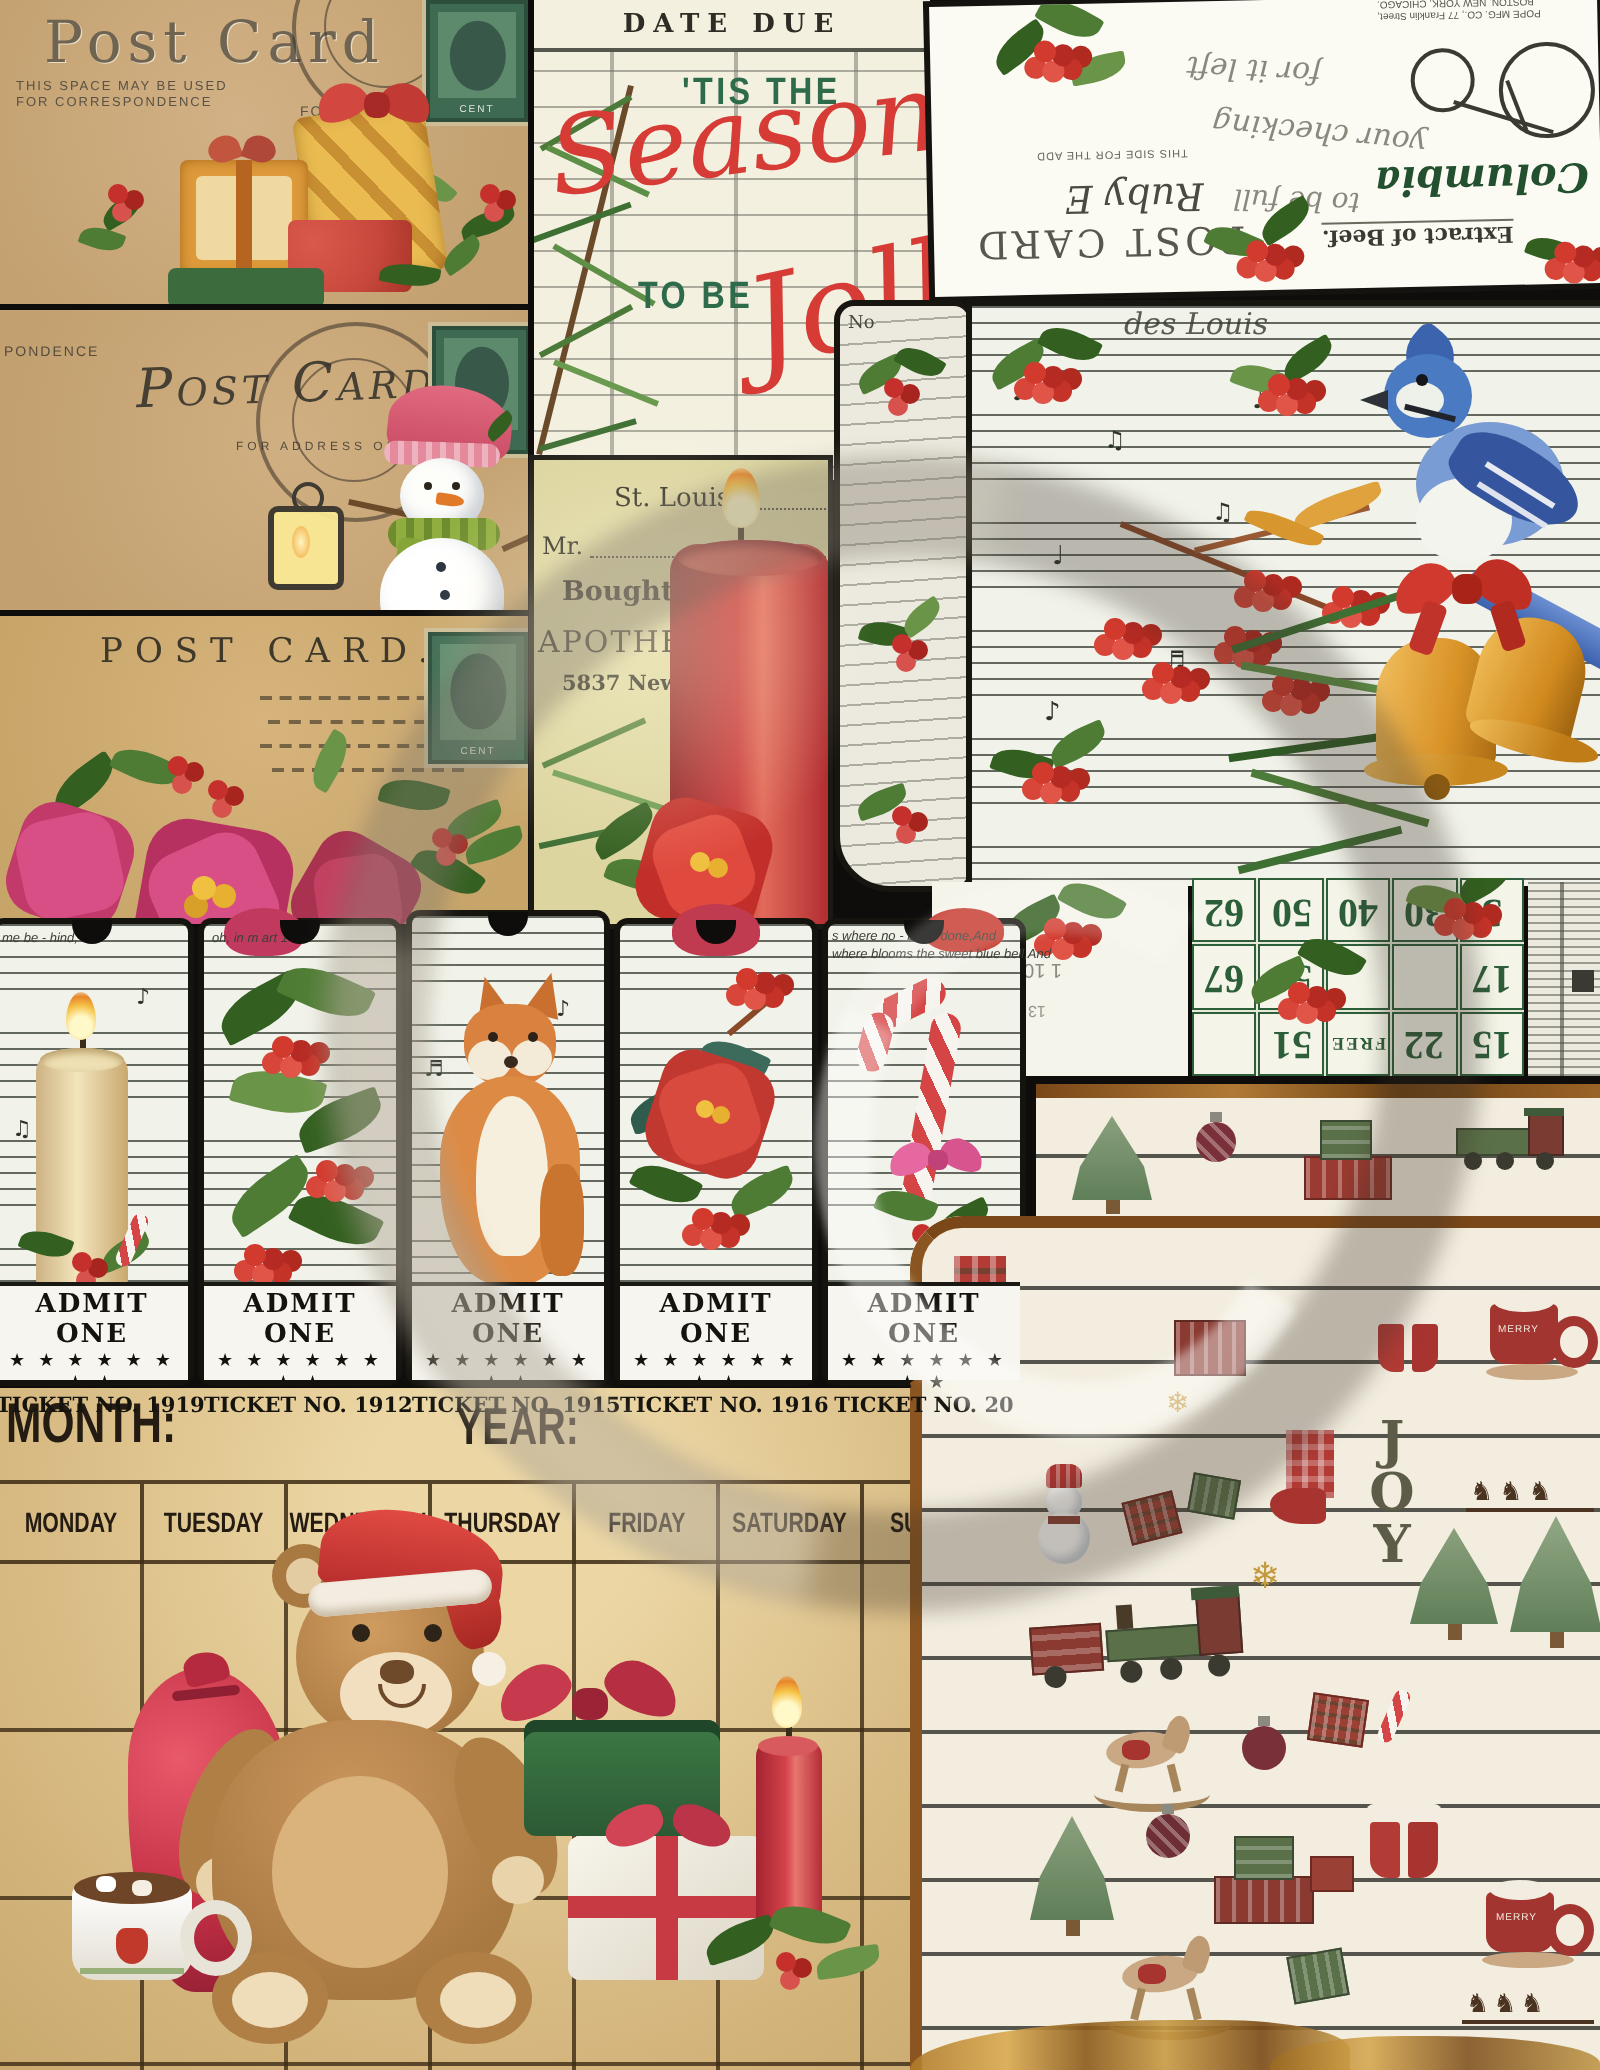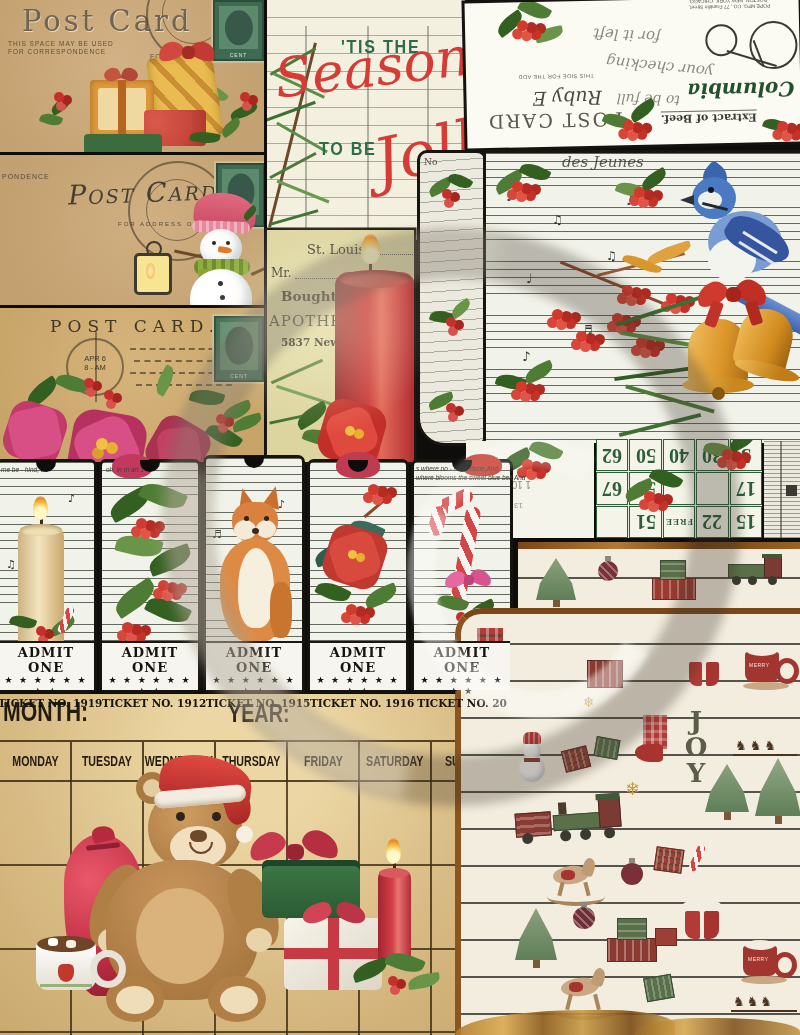--- a/index.html
+++ b/index.html
@@ -135,27 +135,20 @@
       <div class="abs" style="left:22px;top:62px;width:62px;height:58px;background:#ffffff;
            border-radius:50% 50% 46% 46%;box-shadow:inset -6px -6px 10px rgba(150,160,175,.5);"></div>
       <div class="abs" style="left:50px;top:74px;width:5px;height:5px;background:#27303c;border-radius:50%;"></div>
       <div class="abs" style="left:52px;top:88px;width:5px;height:5px;background:#27303c;border-radius:50%;"></div>
       <div class="abs" style="left:82px;top:60px;width:30px;height:3px;background:#6b4a2a;transform:rotate(-24deg);"></div>
     </div>
   </div>
 
   <div class="card" style="left:0;top:308px;width:264px;height:154px;background:radial-gradient(circle at 50% 35%,#d6b47c,#c7a468 85%);">
     <div class="abs ser" style="left:50px;top:8px;font-size:17px;letter-spacing:6px;color:#3e382b;">POST CARD.</div>
-    <div class="pmark" style="left:66px;top:30px;width:54px;height:54px;">
-      <div class="abs" style="left:50%;top:-8px;width:1.5px;height:70px;background:rgba(55,48,38,.5);"></div>
-      <div class="abs" style="left:0;top:14px;width:100%;text-align:center;font-size:7.5px;color:#3e382b;line-height:9px;">
-        <div>APR 6</div>
-        <div>8 - AM</div>
-      </div>
-    </div>
     <div class="dash" style="left:130px;top:40px;width:104px;"></div>
     <div class="dash" style="left:134px;top:52px;width:100px;"></div>
     <div class="dash" style="left:130px;top:64px;width:104px;"></div>
     <div class="dash" style="left:136px;top:76px;width:96px;"></div>
     <div class="stamp" style="left:214px;top:8px;width:46px;height:62px;">
       <div class="in"></div>
         <div class="face"></div>
       <div class="lab">CENT</div>
     </div>
 
@@ -178,20 +171,24 @@
       <div class="leaf" style="left:232px;top:22px;width:30px;height:13px;transform:rotate(-15deg);"></div>
       <div class="berries" style="left:216px;top:20px;"></div>
     </div>
   </div>
 
   <div class="card" style="left:267px;top:0;width:198px;height:240px;background:#f4f0e0;
               background-image:repeating-linear-gradient(180deg,transparent 0 17px,rgba(110,112,100,.55) 17px 18px);">
     <div class="abs" style="left:38px;top:26px;width:1.5px;height:214px;background:rgba(110,112,100,.5);"></div>
     <div class="abs" style="left:100px;top:26px;width:1.5px;height:214px;background:rgba(110,112,100,.5);"></div>
     <div class="abs" style="left:160px;top:26px;width:1.5px;height:214px;background:rgba(110,112,100,.5);"></div>
+    <div class="abs" style="left:0;top:0;width:100%;height:24px;background:#f4f0e0;border-bottom:2px solid #55564c;
+                display:flex;align-items:center;justify-content:center;">
+      <span class="ser b" style="font-size:13px;letter-spacing:4px;color:#2e2c24;">DATE DUE</span>
+    </div>
 
     <div class="abs" style="left:-6px;top:40px;width:80px;height:200px;">
       <div class="abs" style="left:30px;top:0;width:3px;height:190px;background:#6b4a2a;transform:rotate(14deg);"></div>
       <div class="abs" style="left:6px;top:20px;width:52px;height:3px;background:#4c7a38;transform:rotate(-30deg);"></div>
       <div class="abs" style="left:10px;top:44px;width:56px;height:3px;background:#5d8f46;transform:rotate(25deg);"></div>
       <div class="abs" style="left:2px;top:70px;width:54px;height:3px;background:#3e6f33;transform:rotate(-20deg);"></div>
       <div class="abs" style="left:12px;top:96px;width:58px;height:3px;background:#5d8f46;transform:rotate(30deg);"></div>
       <div class="abs" style="left:6px;top:124px;width:52px;height:3px;background:#4c7a38;transform:rotate(-28deg);"></div>
       <div class="abs" style="left:14px;top:150px;width:56px;height:3px;background:#6a9a50;transform:rotate(22deg);"></div>
       <div class="abs" style="left:8px;top:176px;width:50px;height:3px;background:#3e6f33;transform:rotate(-16deg);"></div>
@@ -289,21 +286,21 @@
       <div class="leaf l" style="left:20px;top:0;width:22px;height:11px;transform:rotate(-35deg);"></div>
       <div class="berries" style="left:16px;top:14px;"></div>
     </div>
     <div class="abs" style="left:6px;top:236px;width:50px;height:40px;">
       <div class="leaf" style="left:2px;top:6px;width:26px;height:12px;transform:rotate(-18deg);"></div>
       <div class="berries" style="left:20px;top:14px;"></div>
     </div>
   </div>
 
   <div class="card music" style="left:483px;top:150px;width:317px;height:290px;border-left:3px solid #17150f;border-top:3px solid #17150f;">
-    <div class="abs ser it" style="left:76px;top:0;font-size:15px;color:rgba(50,54,44,.8);">des  Jeunes</div>
+    <div class="abs ser it" style="left:76px;top:0;font-size:15px;color:rgba(50,54,44,.8);">des  Louis</div>
     <span class="note" style="left:20px;top:36px;font-size:13px;">♪</span>
     <span class="note" style="left:66px;top:60px;font-size:12px;">♫</span>
     <span class="note" style="left:140px;top:40px;font-size:13px;">♬</span>
     <span class="note" style="left:230px;top:64px;font-size:12px;">♪</span>
     <span class="note" style="left:40px;top:118px;font-size:13px;">♩</span>
     <span class="note" style="left:120px;top:96px;font-size:12px;">♫</span>
     <span class="note" style="left:36px;top:196px;font-size:13px;">♪</span>
     <span class="note" style="left:96px;top:170px;font-size:12px;">♬</span>
     <div class="abs" style="left:8px;top:8px;width:70px;height:50px;">
       <div class="leaf" style="left:0;top:14px;width:30px;height:14px;transform:rotate(-28deg);"></div>

